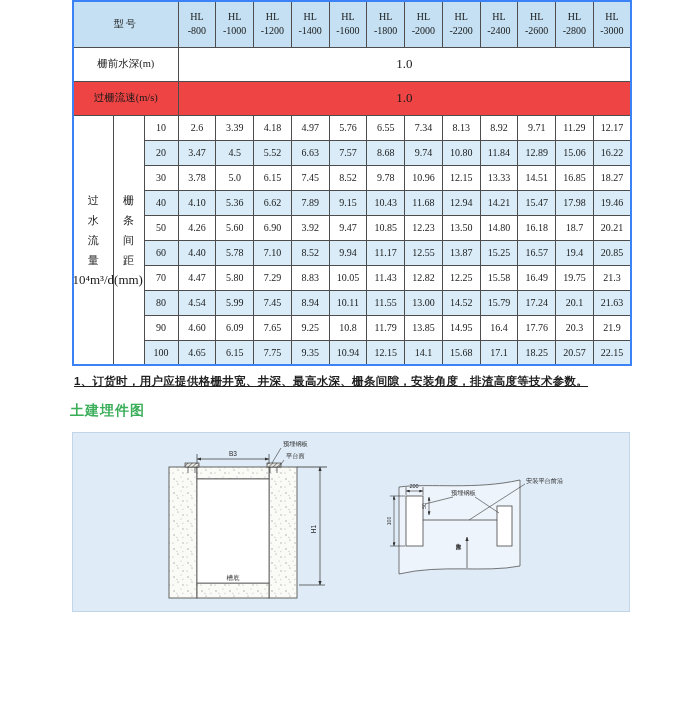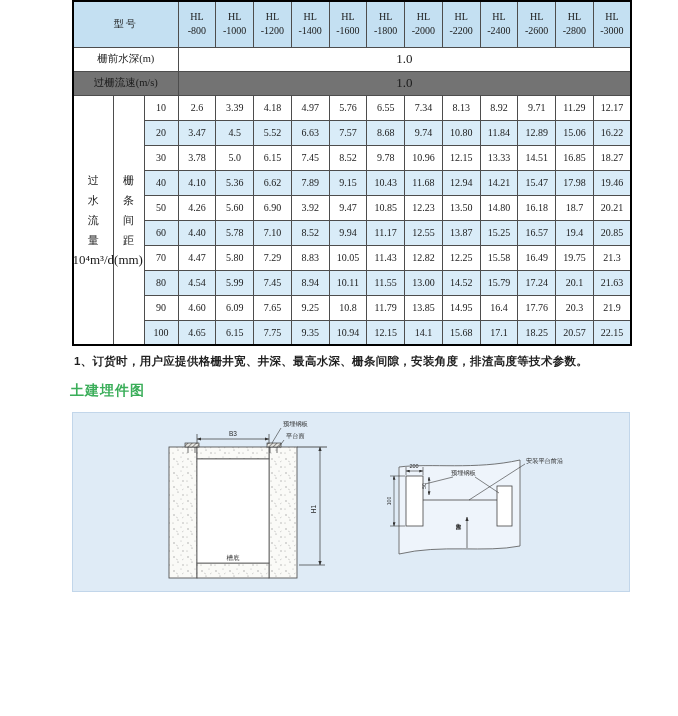--- a/index.html
+++ b/index.html
@@ -13,47 +13,47 @@
     margin:12px 0 10px 70px;
     font-size:14px; font-weight:bold; color:#3bae5a; letter-spacing:1px;
   }
   .sec-title.t2 { margin-top:22px; margin-bottom:8px; }
   .sec-title.t3 { margin-bottom:12px; }
 
   
   table.params {
     margin-left:72px; width:558px;
     border-collapse:collapse; table-layout:fixed;
-    border:2px solid #000000;
+    border:2px solid #3b82f6;
     font-family:"Liberation Serif","DejaVu Serif",serif;
     color:#1a1a1a;
   }
   table.params td {
     border:1px solid #4d4d4d; text-align:center; vertical-align:middle;
     font-size:10px; padding:0; overflow:hidden;
   }
   tr.head td { background:#c4e0f2; height:46px; }
   td.model-label { font-size:11px; letter-spacing:2px; }
   td.model-cell div { line-height:14px; font-size:10px; }
-  tr.info td { height:24px; }
+  tr.info td { height:34px; }
   tr.info td.lbl { font-size:10.5px; }
   tr.info td.val { font-size:13px; }
-  tr.info.stripe td { background:#737373; }
+  tr.info.stripe td { background:#ef4444; }
   #data-body tr { height:25px; }
   #data-body tr.stripe td { background:#d9ecf8; }
   td.vcell { background:#ffffff !important; vertical-align:middle; }
   .vstack { display:flex; flex-direction:column; align-items:center; justify-content:center; gap:9px; }
   .vstack .ch { font-size:11px; line-height:11px; }
   .vstack .unit { font-size:13px; line-height:9px; white-space:nowrap; }
 
   
   .notes { margin:6px 0 0 74px; }
   .note-line {
     font-size:11.5px; color:#1f1f1f; line-height:18px; margin-bottom:7px;
-    font-weight:600; letter-spacing:0.3px;
+    font-weight:600; letter-spacing:0.3px;text-decoration:underline;
   }
 
   
   .panel {
     margin-left:72px; width:558px; height:180px;
     background:#dfebf6; border:1px solid #c2d6ea;
     position:relative;
   }
   .panel svg { display:block; width:556px; height:178px; }
   svg text {

